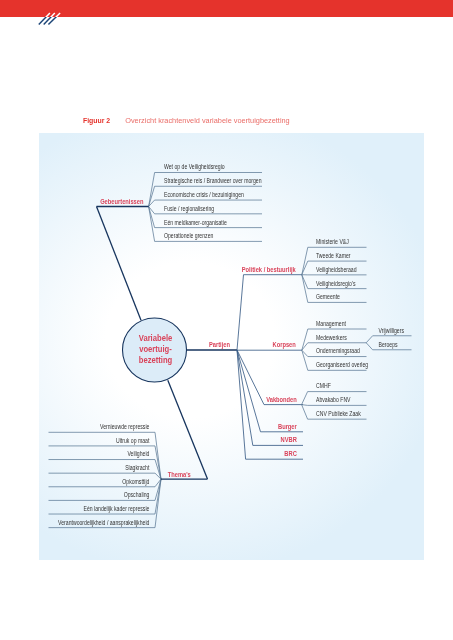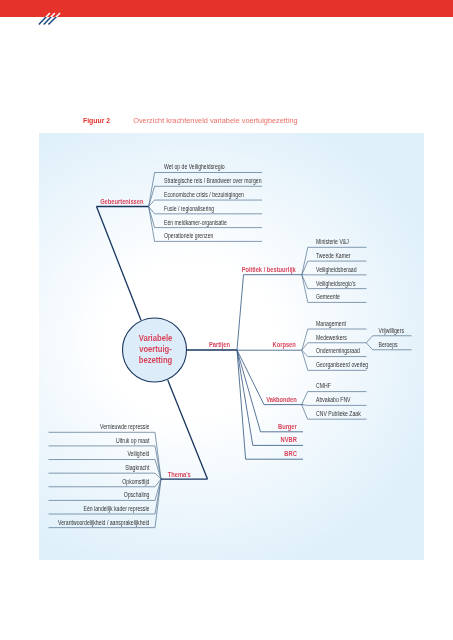--- a/index.html
+++ b/index.html
@@ -2,21 +2,21 @@
 <html><head>
 <meta charset="utf-8">
 <style>
   html,body{margin:0;padding:0;}
   body{width:453px;height:640px;background:#ffffff;font-family:"Liberation Sans",sans-serif;overflow:hidden;position:relative;}
   .band{position:absolute;left:0;top:0;width:453px;height:17px;background:#e5332c;}
   .pageno{position:absolute;left:14px;top:24px;font-size:8.6px;font-weight:normal;color:#ffffff;letter-spacing:0.1px;line-height:9px;}
   .logo{position:absolute;left:36px;top:10px;width:28px;height:18px;}
   .figcap{position:absolute;left:83px;top:116px;font-size:7.35px;color:#ea6d68;white-space:nowrap;line-height:9px;}
   .figcap .fnum{font-weight:bold;color:#e5332c;font-size:6.9px;}
-  .figcap .ftxt{margin-left:23px;}
+  .figcap .ftxt{margin-left:15px;}
   .panel{position:absolute;left:39px;top:133px;width:385px;height:427px;
      background:
        radial-gradient(255px 235px at 151px 207px, #ffffff 0%, #ffffff 33%, #e0f0fa 100%);
      background-color:#e0f0fa;}
   svg.map{position:absolute;left:0;top:0;width:453px;height:640px;overflow:visible;}
   text.lbl{font-family:"Liberation Sans",sans-serif;font-size:6.35px;fill:#333333;}
   text.lbl-r{text-anchor:end;}
   text.node{font-family:"Liberation Sans",sans-serif;font-size:7.0px;font-weight:bold;fill:#d9435a;}
   text.node-r{text-anchor:end;}
   text.ctr{font-family:"Liberation Sans",sans-serif;font-size:8.8px;font-weight:bold;fill:#d9435a;text-anchor:middle;}

